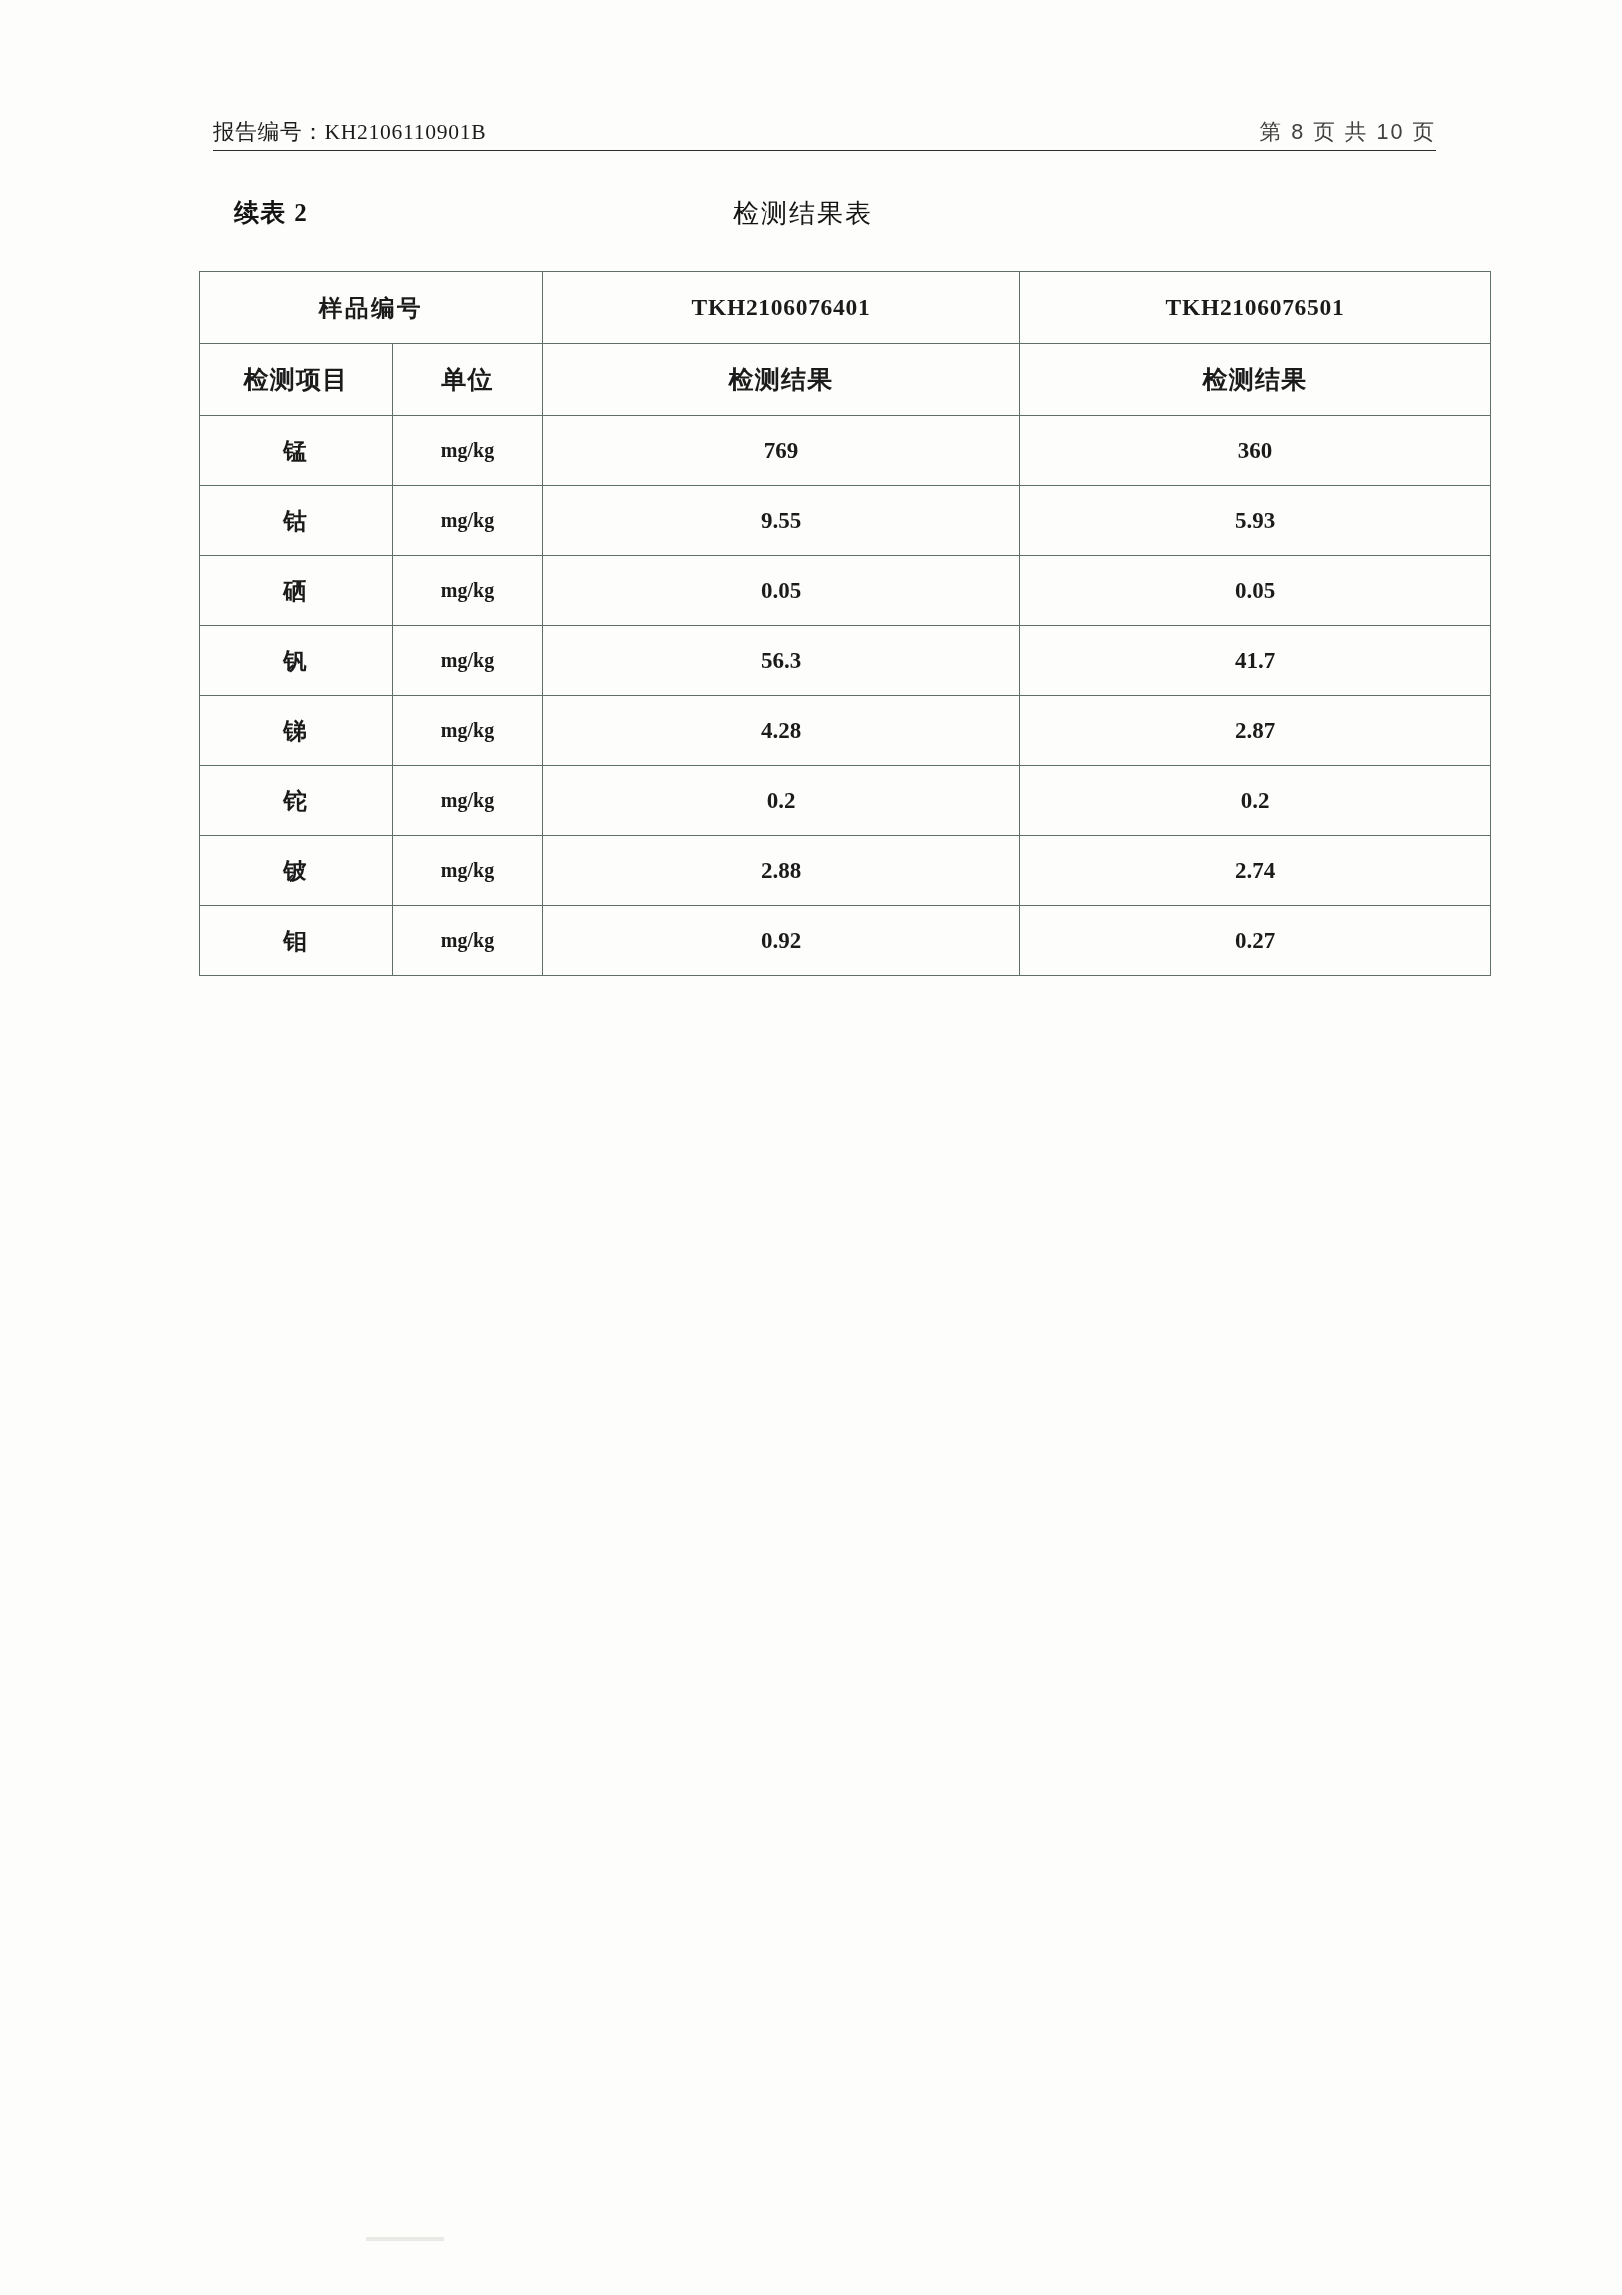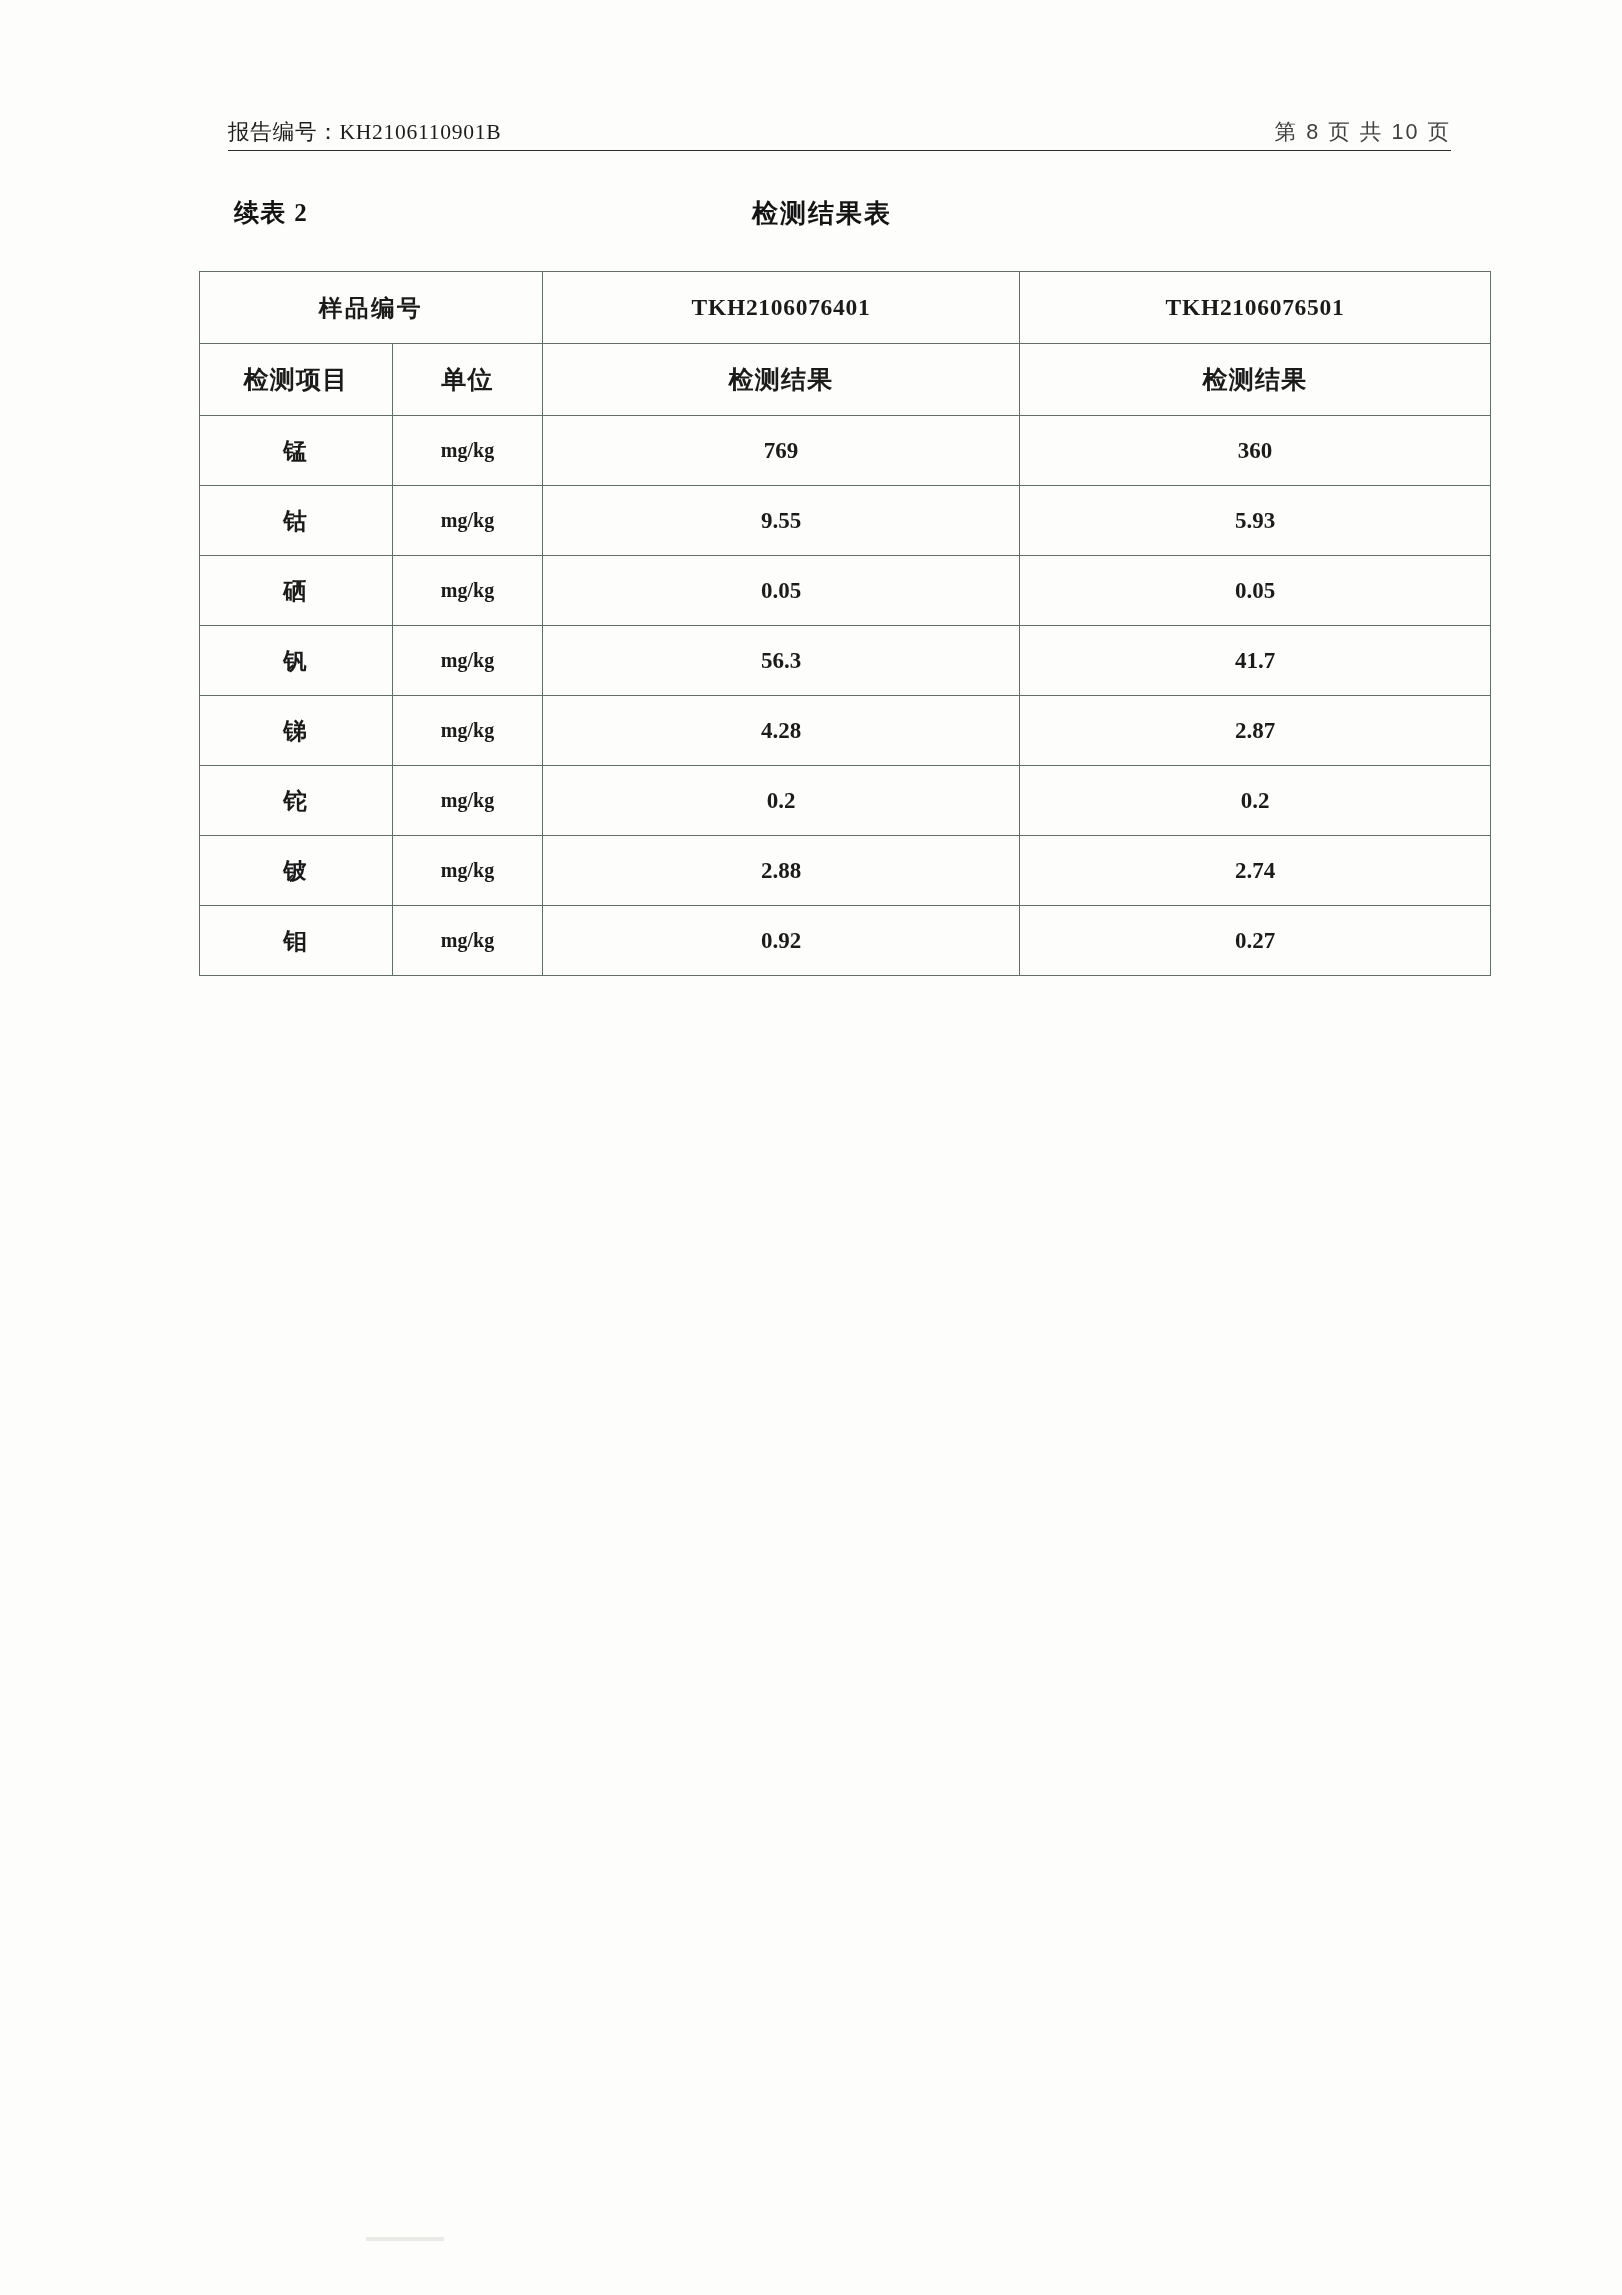--- a/index.html
+++ b/index.html
@@ -19,21 +19,21 @@
     position: absolute;
     left: 0; top: 0;
     width: 1623px;
     height: 2295px;
     background: #fdfdfb;
   }
 
   
   .header {
     position: absolute;
-    left: 228px;
+    left: 213px;
     top: 105px;
     width: 1223px;
     height: 46px;
   }
   .header-row {
     display: flex;
     align-items: flex-end;
     justify-content: space-between;
     height: 41px;
     border-bottom: 1.3px solid #2b2b2b;
@@ -67,24 +67,24 @@
     left: 12px;
     top: 0;
     font-size: 25px;
     font-weight: bold;
     letter-spacing: 1.3px;
     color: #141414;
     white-space: nowrap;
   }
   .main-title {
     position: absolute;
-    left: 530px;
+    left: 511px;
     top: 0;
     font-size: 26px;
-    font-weight: bold;
+    font-weight: normal;
     letter-spacing: 2px;
     color: #141414;
     white-space: nowrap;
   }
 
   
   .result-table {
     position: absolute;
     left: 199px;
     top: 271px;

